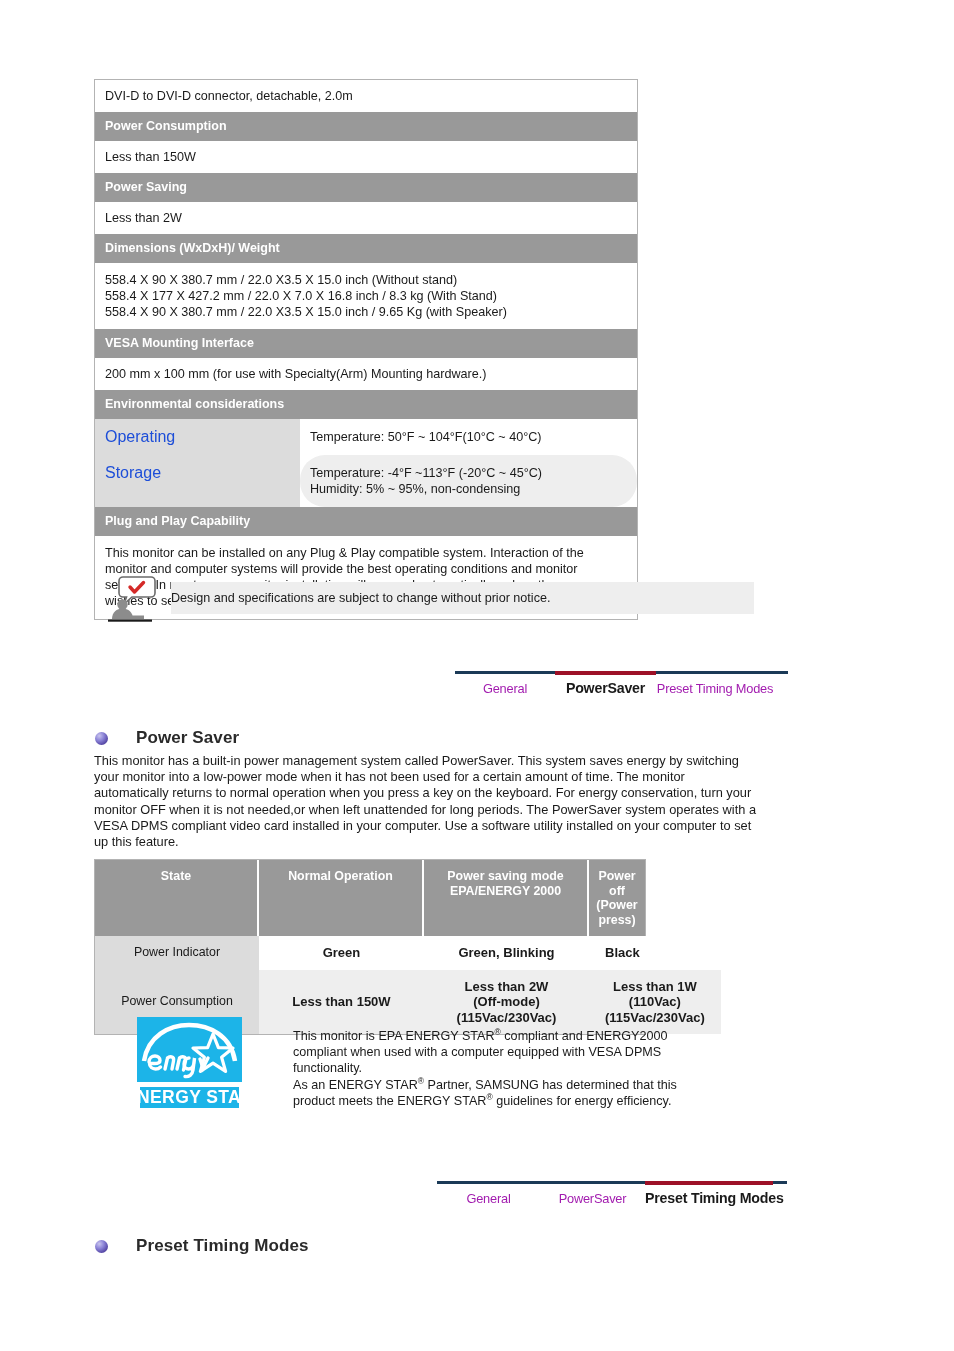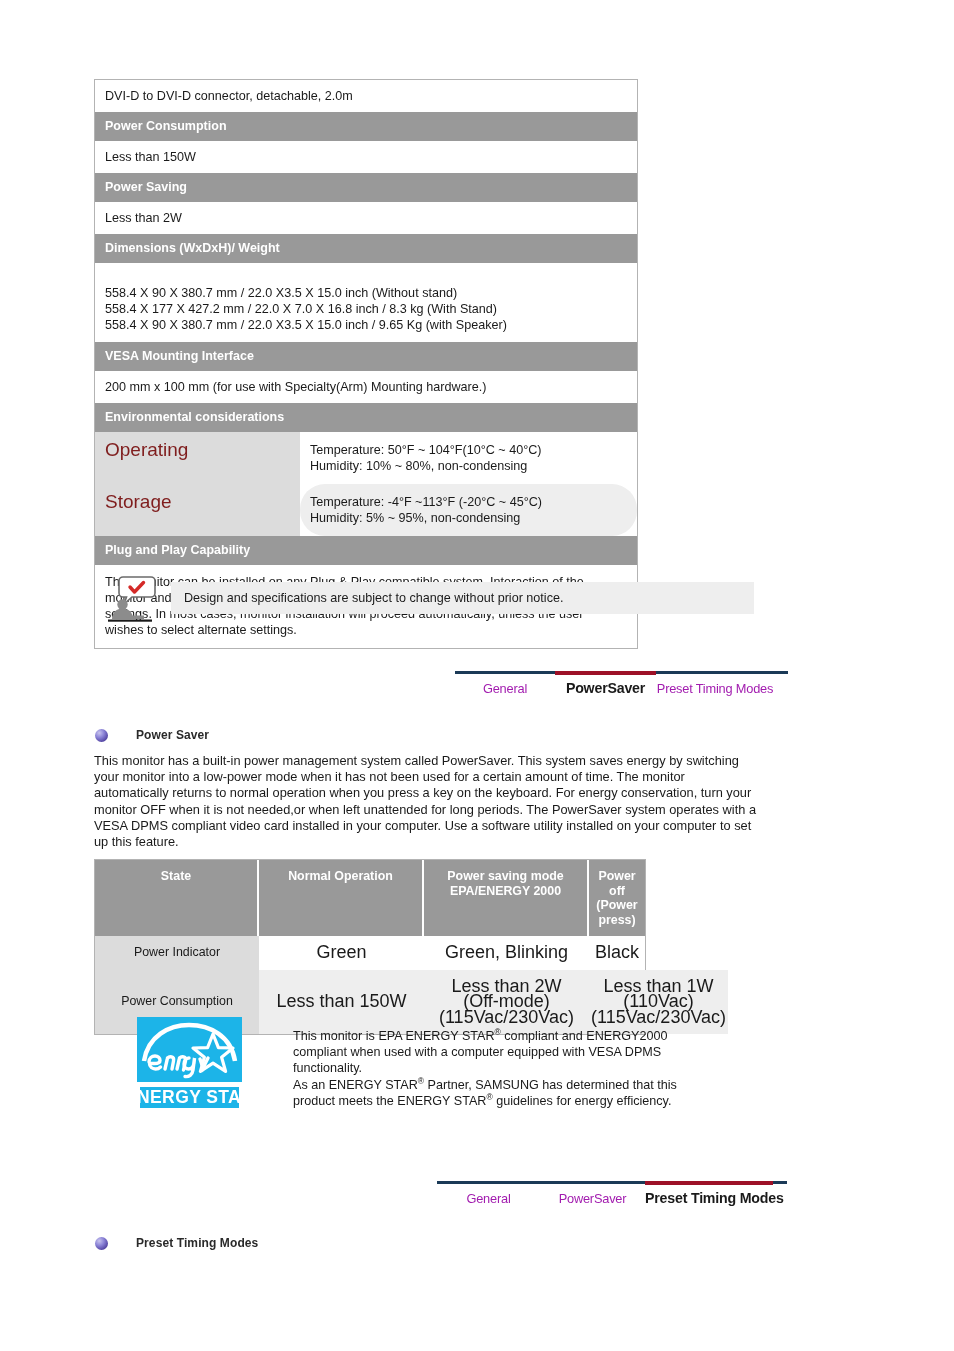--- a/index.html
+++ b/index.html
@@ -43,32 +43,32 @@
   }
   .spec-plain {
     background: #ffffff;
     color: #1a1a1a;
     font-size: 12.6px;
     padding: 8px 0 8px 10px;
     width: 100%;
     box-sizing: border-box;
     line-height: 16px;
   }
-  .spec-plain.multi { padding-top: 22px; padding-bottom: 9px; }
+  .spec-plain.multi { padding-top: 9px; padding-bottom: 9px; }
   .spec-plain .ln { display: block; }
 
   .spec-split { display: flex; width: 100%; }
   .spec-split .lcell {
     width: 205px;
     flex: 0 0 205px;
     background: #dcdcdc;
-    font-size: 19px;
+    font-size: 16px;
     padding: 10px 8px 10px 10px;
     box-sizing: border-box;
-    color: #7f1d1d;
+    color: #1d4ed8;
     line-height: 16px;
   }
   .spec-split .rcell {
     flex: 1 1 auto;
     background: #ffffff;
     font-size: 12.6px;
     padding: 10px 0 10px 10px;
     box-sizing: border-box;
     color: #1a1a1a;
     line-height: 16px;
@@ -105,21 +105,20 @@
   .note-box {
     position: absolute;
     left: 68px;
     top: 6px;
     right: 0;
     height: 32px;
     background: #eeeeee;
     font-size: 12.6px;
     color: #1a1a1a;
     line-height: 32px;
-    padding-left: 13px;
     box-sizing: border-box;
   }
 
   
   .tabnav {
     position: absolute;
     display: flex;
     align-items: flex-start;
     height: 34px;
   }
@@ -167,21 +166,21 @@
   }
   .bullet {
     width: 13px;
     height: 13px;
     border-radius: 50%;
     background: radial-gradient(circle at 33% 30%, #c8c4ee 0%, #8a82d6 38%, #4e3f9e 78%, #3a2d80 100%);
     flex: 0 0 13px;
     display: inline-block;
   }
   .section-title {
-    font-size: 12px;
+    font-size: 17px;
     font-weight: bold;
     color: #2a2a2a;
     margin-left: 28px;
     letter-spacing: 0.1px;
   }
   #head-powersaver { left: 95px; top: 728px; }
   #head-preset { left: 95px; top: 1236px; }
 
   
   .body-para {
@@ -211,31 +210,32 @@
     font-size: 12.4px;
     font-weight: bold;
     text-align: center;
     padding: 9px 2px;
     box-sizing: border-box;
     line-height: 14.5px;
     border-right: 2px solid #ffffff;
   }
   .ps-head-cell:last-child { border-right: none; }
   .ps-cell {
-    font-size: 18px;
+    font-size: 13px;
     text-align: center;
-    padding: 9px 2px;
+    padding: 9px 16px;
     box-sizing: border-box;
     color: #1a1a1a;
     line-height: 15.5px;
     background: #ffffff;
     display: flex;
     align-items: center;
     justify-content: center;
     flex-direction: column;
+    font-weight: bold;
   }
   .ps-rowhead {
     background: #dcdcdc;
     font-size: 12.4px;
     text-align: center;
     padding: 9px 2px;
     box-sizing: border-box;
     color: #1a1a1a;
     line-height: 15.5px;
     display: flex;
@@ -320,21 +320,20 @@
   </div>
 
   <div class="spec-row">
     <div class="spec-band">Environmental considerations</div>
   </div>
 
   <div class="spec-split">
     <div class="lcell">Operating</div>
     <div class="rcell">
       <span class="ln">Temperature: 50°F ~ 104°F(10°C ~ 40°C)</span>
-      <span class="ln">Humidity: 10% ~ 80%, non-condensing</span>
     </div>
   </div>
 
   <div class="spec-split alt">
     <div class="lcell">Storage</div>
     <div class="rcell">
       <span class="ln">Temperature: -4°F ~113°F (-20°C ~ 45°C)</span>
       <span class="ln">Humidity: 5% ~ 95%, non-condensing</span>
     </div>
   </div>

